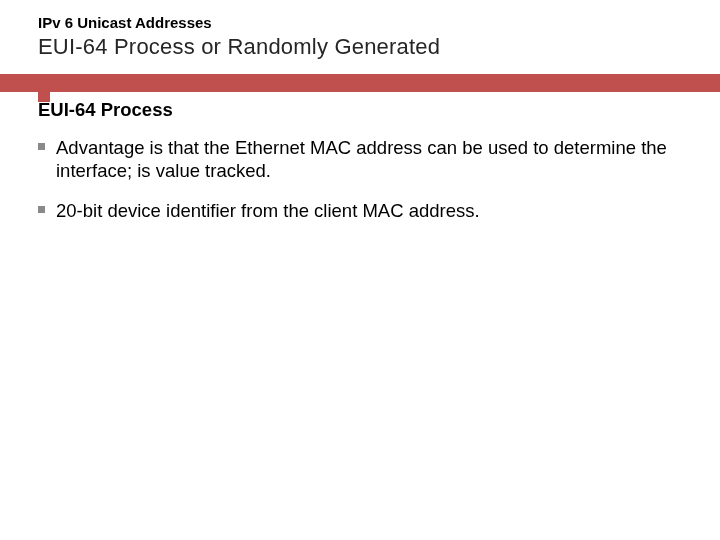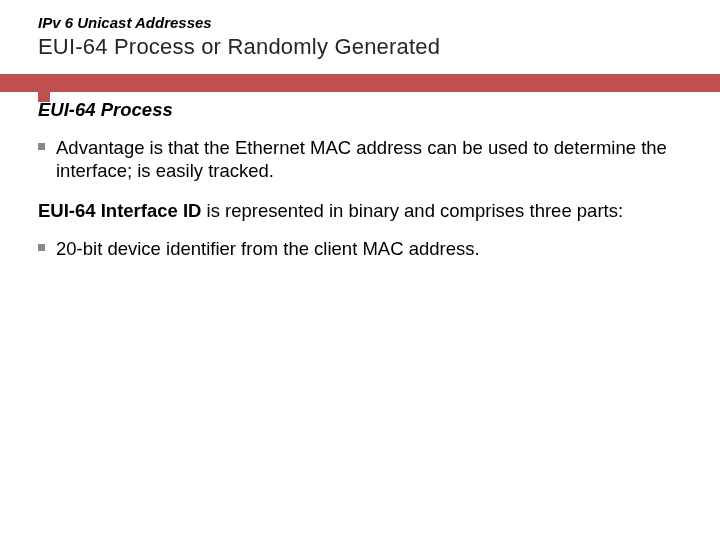--- a/index.html
+++ b/index.html
@@ -18,21 +18,20 @@
     height: 540px;
     box-sizing: border-box;
   }
   .kicker {
     position: absolute;
     left: 38px;
     top: 14px;
     font-size: 15px;
     font-weight: bold;
     color: #000;
-    font-style: italic;
   }
   .title {
     position: absolute;
     left: 38px;
     top: 34px;
     font-size: 22px;
     font-weight: 400;
     color: #262626;
     letter-spacing: 0.2px;
   }
@@ -57,21 +56,20 @@
     left: 38px;
     top: 98px;
     width: 650px;
     font-size: 18.5px;
     line-height: 1.28;
     color: #000;
   }
   .section-head {
     font-weight: bold;
     margin: 0 0 14px 0;
-    font-style: italic;
   }
   ul.bullets {
     list-style: none;
     padding: 0;
     margin: 0 0 14px 0;
   }
   ul.bullets > li {
     position: relative;
     padding-left: 18px;
     margin-bottom: 16px;
@@ -104,25 +102,22 @@
   <div class="title">EUI-64 Process or Randomly Generated</div>
 
   <div class="accent-bar"></div>
   <div class="accent-notch"></div>
 
   <div class="body">
 
     <p class="section-head">EUI-64 Process</p>
 
     <ul class="bullets">
-      <li>Advantage is that the Ethernet MAC address can be used to determine the interface; is easily tracked.</li>
+      <li>Advantage is that the Ethernet MAC address can be used to determine the interface; is value tracked.</li>
     </ul>
 
-    <p class="para">
-      <span class="b">EUI-64 Interface ID</span><span> is represented in binary and comprises three parts:</span>
-    </p>
 
     <ul class="bullets">
       <li>20-bit device identifier from the client MAC address.</li>
     </ul>
 
   </div>
 </div>
 
 </body></html>

